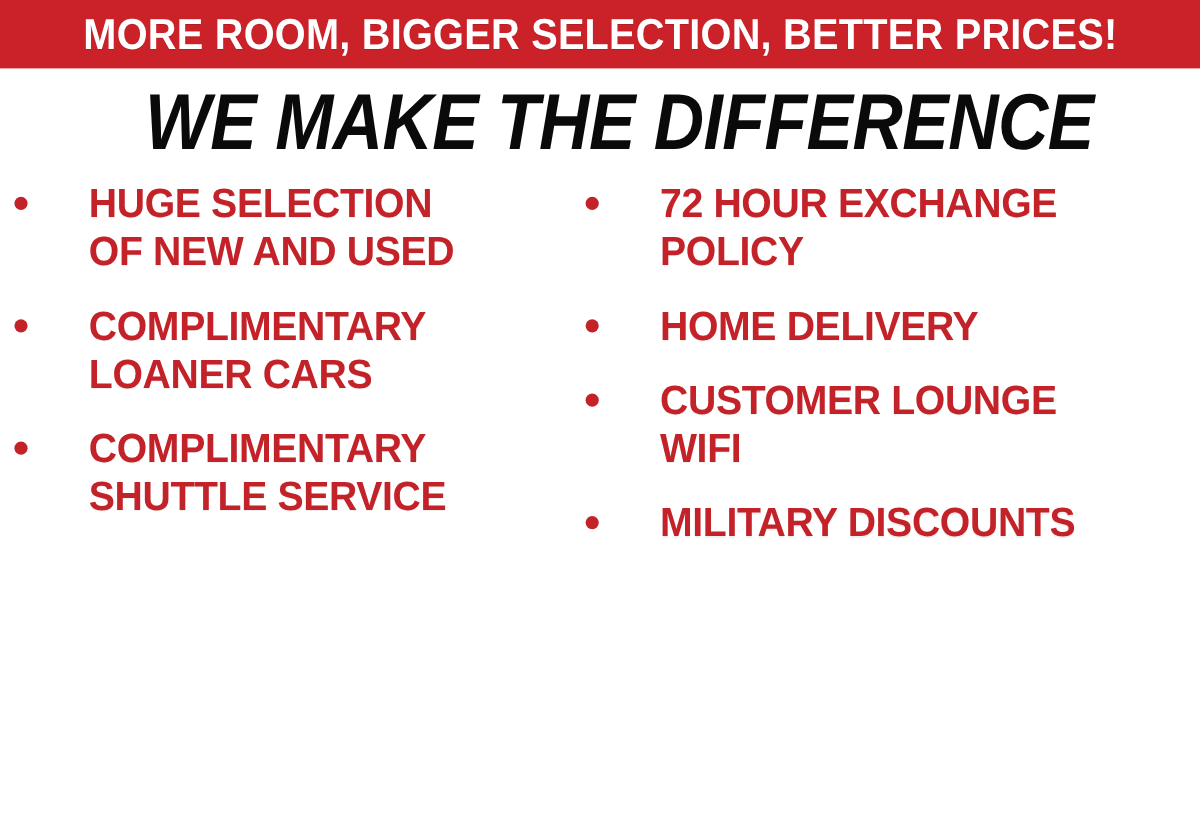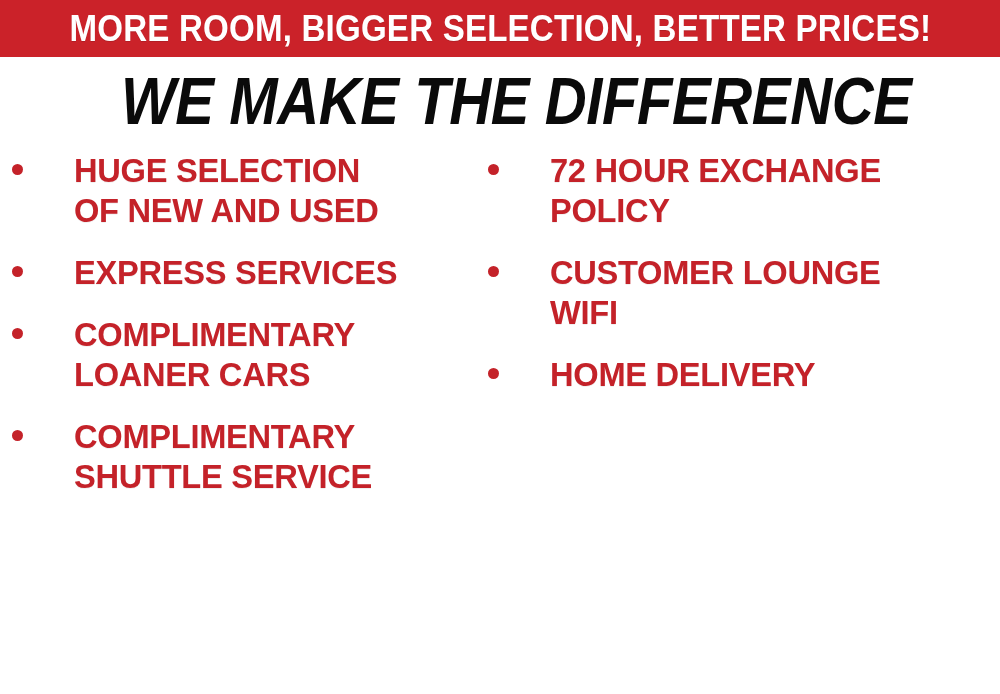--- a/index.html
+++ b/index.html
@@ -136,45 +136,45 @@
   <div class="columns">
 
     <div class="col col-left">
       <div class="feature">
         <span class="bullet"></span>
         <span class="feature-text">HUGE SELECTION
 OF NEW AND USED</span>
       </div>
       <div class="feature">
         <span class="bullet"></span>
-        <span class="feature-text">EXPRESS SERVICES</span>
-      </div>
-      <div class="feature">
-        <span class="bullet"></span>
         <span class="feature-text">COMPLIMENTARY
 LOANER CARS</span>
       </div>
       <div class="feature">
         <span class="bullet"></span>
         <span class="feature-text">COMPLIMENTARY
 SHUTTLE SERVICE</span>
       </div>
     </div>
 
     <div class="col col-right">
       <div class="feature">
         <span class="bullet"></span>
         <span class="feature-text">72 HOUR EXCHANGE
 POLICY</span>
       </div>
       <div class="feature">
         <span class="bullet"></span>
+        <span class="feature-text">HOME DELIVERY</span>
+      </div>
+      <div class="feature">
+        <span class="bullet"></span>
         <span class="feature-text">CUSTOMER LOUNGE
 WIFI</span>
       </div>
       <div class="feature">
         <span class="bullet"></span>
-        <span class="feature-text">HOME DELIVERY</span>
+        <span class="feature-text">MILITARY DISCOUNTS</span>
       </div>
     </div>
 
   </div>
 </div>
 
 </body></html>

